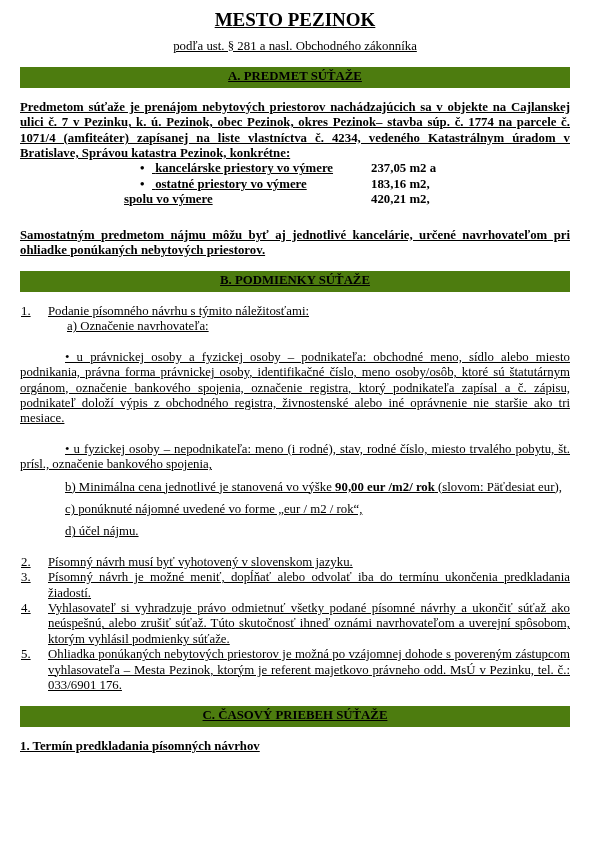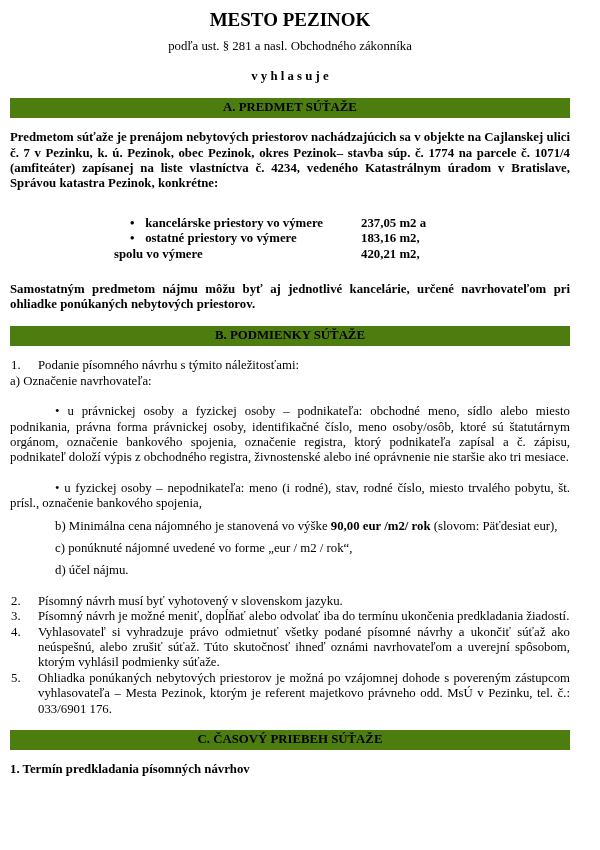--- a/index.html
+++ b/index.html
@@ -5,71 +5,71 @@
   html, body { margin: 0; padding: 0; background: #ffffff; }
   body {
     width: 600px; height: 850px;
     font-family: "Liberation Serif", "DejaVu Serif", serif;
     color: #000000;
     overflow: hidden;
   }
   .page {
     box-sizing: border-box;
     width: 600px; height: 850px;
-    padding: 6px 30px 0 10px;
+    padding: 6px 30px 0 20px;
     font-size: 12.8px;
     line-height: 15.4px;
+    text-decoration: underline;
   }
   p { margin: 0; }
   .bold { font-weight: bold; }
   .just { text-align: justify; }
 
   .doc-title {
     font-size: 19px; font-weight: bold; text-align: center;
     line-height: 23px; margin-top: 2px;
   }
   .doc-subtitle { text-align: center; margin-top: 8px; }
   .announce { text-align: center; font-weight: bold; margin-top: 15px; }
 
   .secbar {
     background: #4d7c0f;
     text-align: center; font-weight: bold;
     padding: 2px 0 3px 0;
     margin: 13px 0 12px 0;
   }
 
-  .spec-list { margin-left: 104px; font-weight: bold; margin-top: 24px; }
+  .spec-list { margin-left: 104px; font-weight: bold; }
   .spec-row { position: relative; padding-left: 16px; }
   .spec-row-total { padding-left: 0; }
   .spec-bullet { display: inline-block; width: 12px; }
   .spec-value { position: absolute; left: 247px; top: 0; }
 
   .gap-s { margin-top: 11px; }
   .gap-m { margin-top: 20px; }
 
   .num-row { display: flex; margin-top: 0; }
   .num-col { flex: 0 0 27px; padding-left: 1px; }
   .num-text { flex: 1; text-align: justify; }
 
-  .sub-a { margin-top: 0; }
+  .sub-a { margin-left: 47px; margin-top: 0; }
   .ind { text-indent: 45px; text-align: justify; }
   .m2 { margin-top: 15px; }
   .m7 { margin-top: 7px; }
 
   .c-heading { font-weight: bold; margin-top: 12px; }
 </style>
 </head>
 <body>
 
 <div class="page">
 
   <div class="doc-title">MESTO PEZINOK</div>
   <div class="doc-subtitle">podľa ust. § 281 a nasl. Obchodného zákonníka</div>
 
-  <div class="announce">v y h l a s u j e</div>
 
   <div class="secbar">
     <span>A.  PREDMET SÚŤAŽE</span>
   </div>
 
   <p class="bold just">Predmetom súťaže je prenájom nebytových priestorov nachádzajúcich sa v objekte na Cajlanskej ulici č. 7 v Pezinku, k. ú. Pezinok, obec Pezinok, okres Pezinok– stavba súp. č. 1774 na parcele č. 1071/4 (amfiteáter) zapísanej na liste vlastníctva č. 4234, vedeného Katastrálnym úradom v Bratislave, Správou katastra Pezinok, konkrétne:</p>
 
   <div class="spec-list">
     <div class="spec-row">
       <span class="spec-bullet">•</span>
@@ -94,21 +94,21 @@
     <span>B. PODMIENKY SÚŤAŽE</span>
   </div>
 
   <div class="num-row">
     <span class="num-col">1.</span>
     <span class="num-text">Podanie písomného návrhu s týmito náležitosťami:</span>
   </div>
   <p class="sub-a">a) Označenie navrhovateľa:</p>
   <p class="ind m2">• u právnickej osoby a fyzickej osoby – podnikateľa: obchodné meno, sídlo alebo miesto podnikania, právna forma právnickej osoby, identifikačné číslo, meno osoby/osôb, ktoré sú štatutárnym orgánom, označenie bankového spojenia, označenie registra, ktorý podnikateľa zapísal a č. zápisu, podnikateľ doloží výpis z obchodného registra, živnostenské alebo iné oprávnenie nie staršie ako tri mesiace.</p>
   <p class="ind m2">• u fyzickej osoby – nepodnikateľa: meno (i rodné), stav, rodné číslo, miesto trvalého pobytu, št. prísl., označenie bankového spojenia,</p>
-  <p class="ind m7"><span>b) Minimálna cena nájomného je stanovená vo výške </span><span class="bold">90,00 eur /m2/ rok</span><span> (slovom: Päťdesiat eur),</span></p>
+  <p class="ind m7"><span>b) Minimálna cena jednotlivé je stanovená vo výške </span><span class="bold">90,00 eur /m2/ rok</span><span> (slovom: Päťdesiat eur),</span></p>
   <p class="ind m7">c) ponúknuté nájomné uvedené vo forme „eur / m2 / rok“,</p>
   <p class="ind m7">d) účel nájmu.</p>
 
   <div class="num-row m2">
     <span class="num-col">2.</span>
     <span class="num-text">Písomný návrh musí byť vyhotovený v slovenskom jazyku.</span>
   </div>
   <div class="num-row">
     <span class="num-col">3.</span>
     <span class="num-text">Písomný návrh je možné meniť, dopĺňať alebo odvolať iba do termínu ukončenia predkladania žiadostí.</span>

